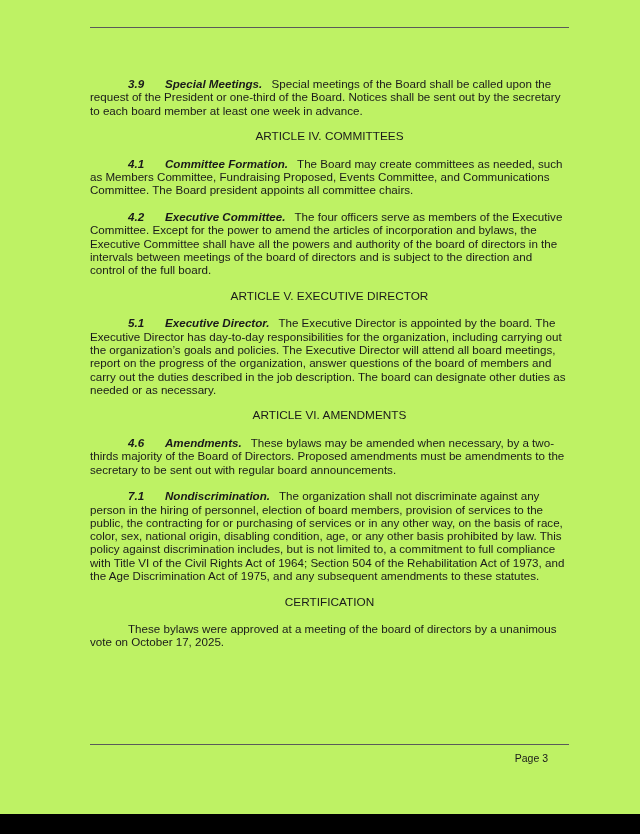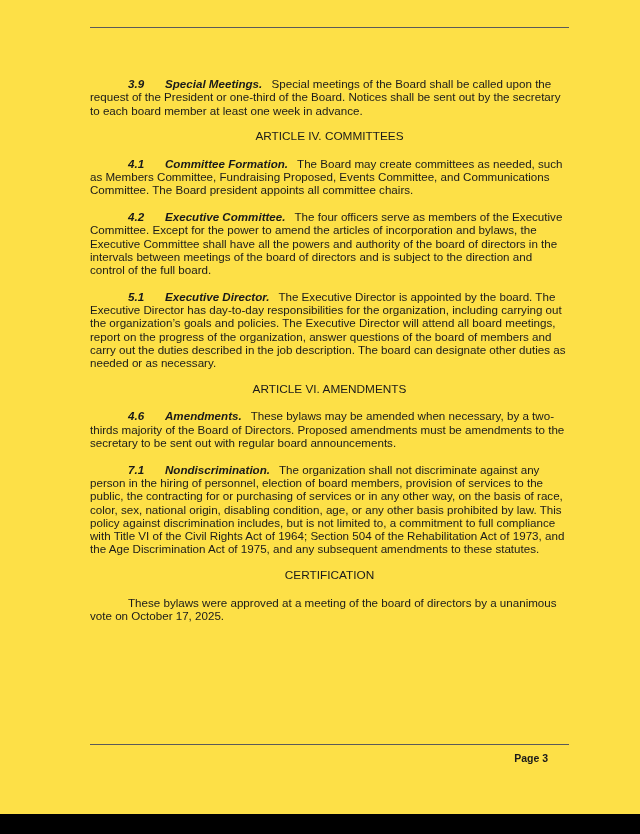--- a/index.html
+++ b/index.html
@@ -1,30 +1,30 @@
 <!DOCTYPE html>
 <html><head>
 <meta charset="utf-8">
 <style>
   html, body { margin: 0; padding: 0; }
   body {
     width: 640px; height: 834px; background: #ffffff; position: relative; overflow: hidden;
     font-family: "Liberation Sans", sans-serif; color: #1a1a1a;
   }
-  .page { position: absolute; left: 0; top: 0; width: 640px; height: 814px; background: #fde047; }
+  .page { position: absolute; left: 0; top: 0; width: 640px; height: 814px; background: #bef264; }
   .rule { position: absolute; left: 90px; width: 479px; height: 1px; background: #5a5a5a; }
   .rule.top { top: 27px; }
   .rule.bottom { top: 744px; }
   .content { position: absolute; left: 90px; top: 77px; width: 479px; font-size: 11.6px; line-height: 13.3px; }
   .para { margin: 0 0 13.3px 0; text-align: left; }
   .sec-num { display: inline-block; width: 37px; margin-left: 38px; font-weight: bold; font-style: italic; }
   .sec-title { font-weight: bold; font-style: italic; margin-right: 6px; }
   .heading { text-align: center; font-weight: normal; margin: 0 0 13.3px 0; font-size: 11.8px; }
   .indent { display: inline-block; width: 38px; }
-  .footer-page { position: absolute; top: 752px; right: 92px; font-size: 10.5px; font-weight: bold; }
+  .footer-page { position: absolute; top: 752px; right: 92px; font-size: 10.5px; font-weight: normal; }
   .black-band { position: absolute; left: 0; top: 814px; width: 640px; height: 20px; background: #000; }
 </style>
 </head>
 <body>
 
 <div class="page">
   <div class="rule top"></div>
 
   <div class="content">
 
@@ -38,20 +38,21 @@
     <p class="para">
       <span class="sec-num">4.1</span><span class="sec-title">Committee Formation.</span>
       <span>The Board may create committees as needed, such as Members Committee, Fundraising Proposed, Events Committee, and Communications Committee. The Board president appoints all committee chairs.</span>
     </p>
 
     <p class="para">
       <span class="sec-num">4.2</span><span class="sec-title">Executive Committee.</span>
       <span>The four officers serve as members of the Executive Committee. Except for the power to amend the articles of incorporation and bylaws, the Executive Committee shall have all the powers and authority of the board of directors in the intervals between meetings of the board of directors and is subject to the direction and control of the full board.</span>
     </p>
 
+    <h2 class="heading">ARTICLE V.  EXECUTIVE DIRECTOR</h2>
 
     <p class="para">
       <span class="sec-num">5.1</span><span class="sec-title">Executive Director.</span>
       <span>The Executive Director is appointed by the board. The Executive Director has day-to-day responsibilities for the organization, including carrying out the organization’s goals and policies. The Executive Director will attend all board meetings, report on the progress of the organization, answer questions of the board of members and carry out the duties described in the job description. The board can designate other duties as needed or as necessary.</span>
     </p>
 
     <h2 class="heading">ARTICLE VI.  AMENDMENTS</h2>
 
     <p class="para">
       <span class="sec-num">4.6</span><span class="sec-title">Amendments.</span>

